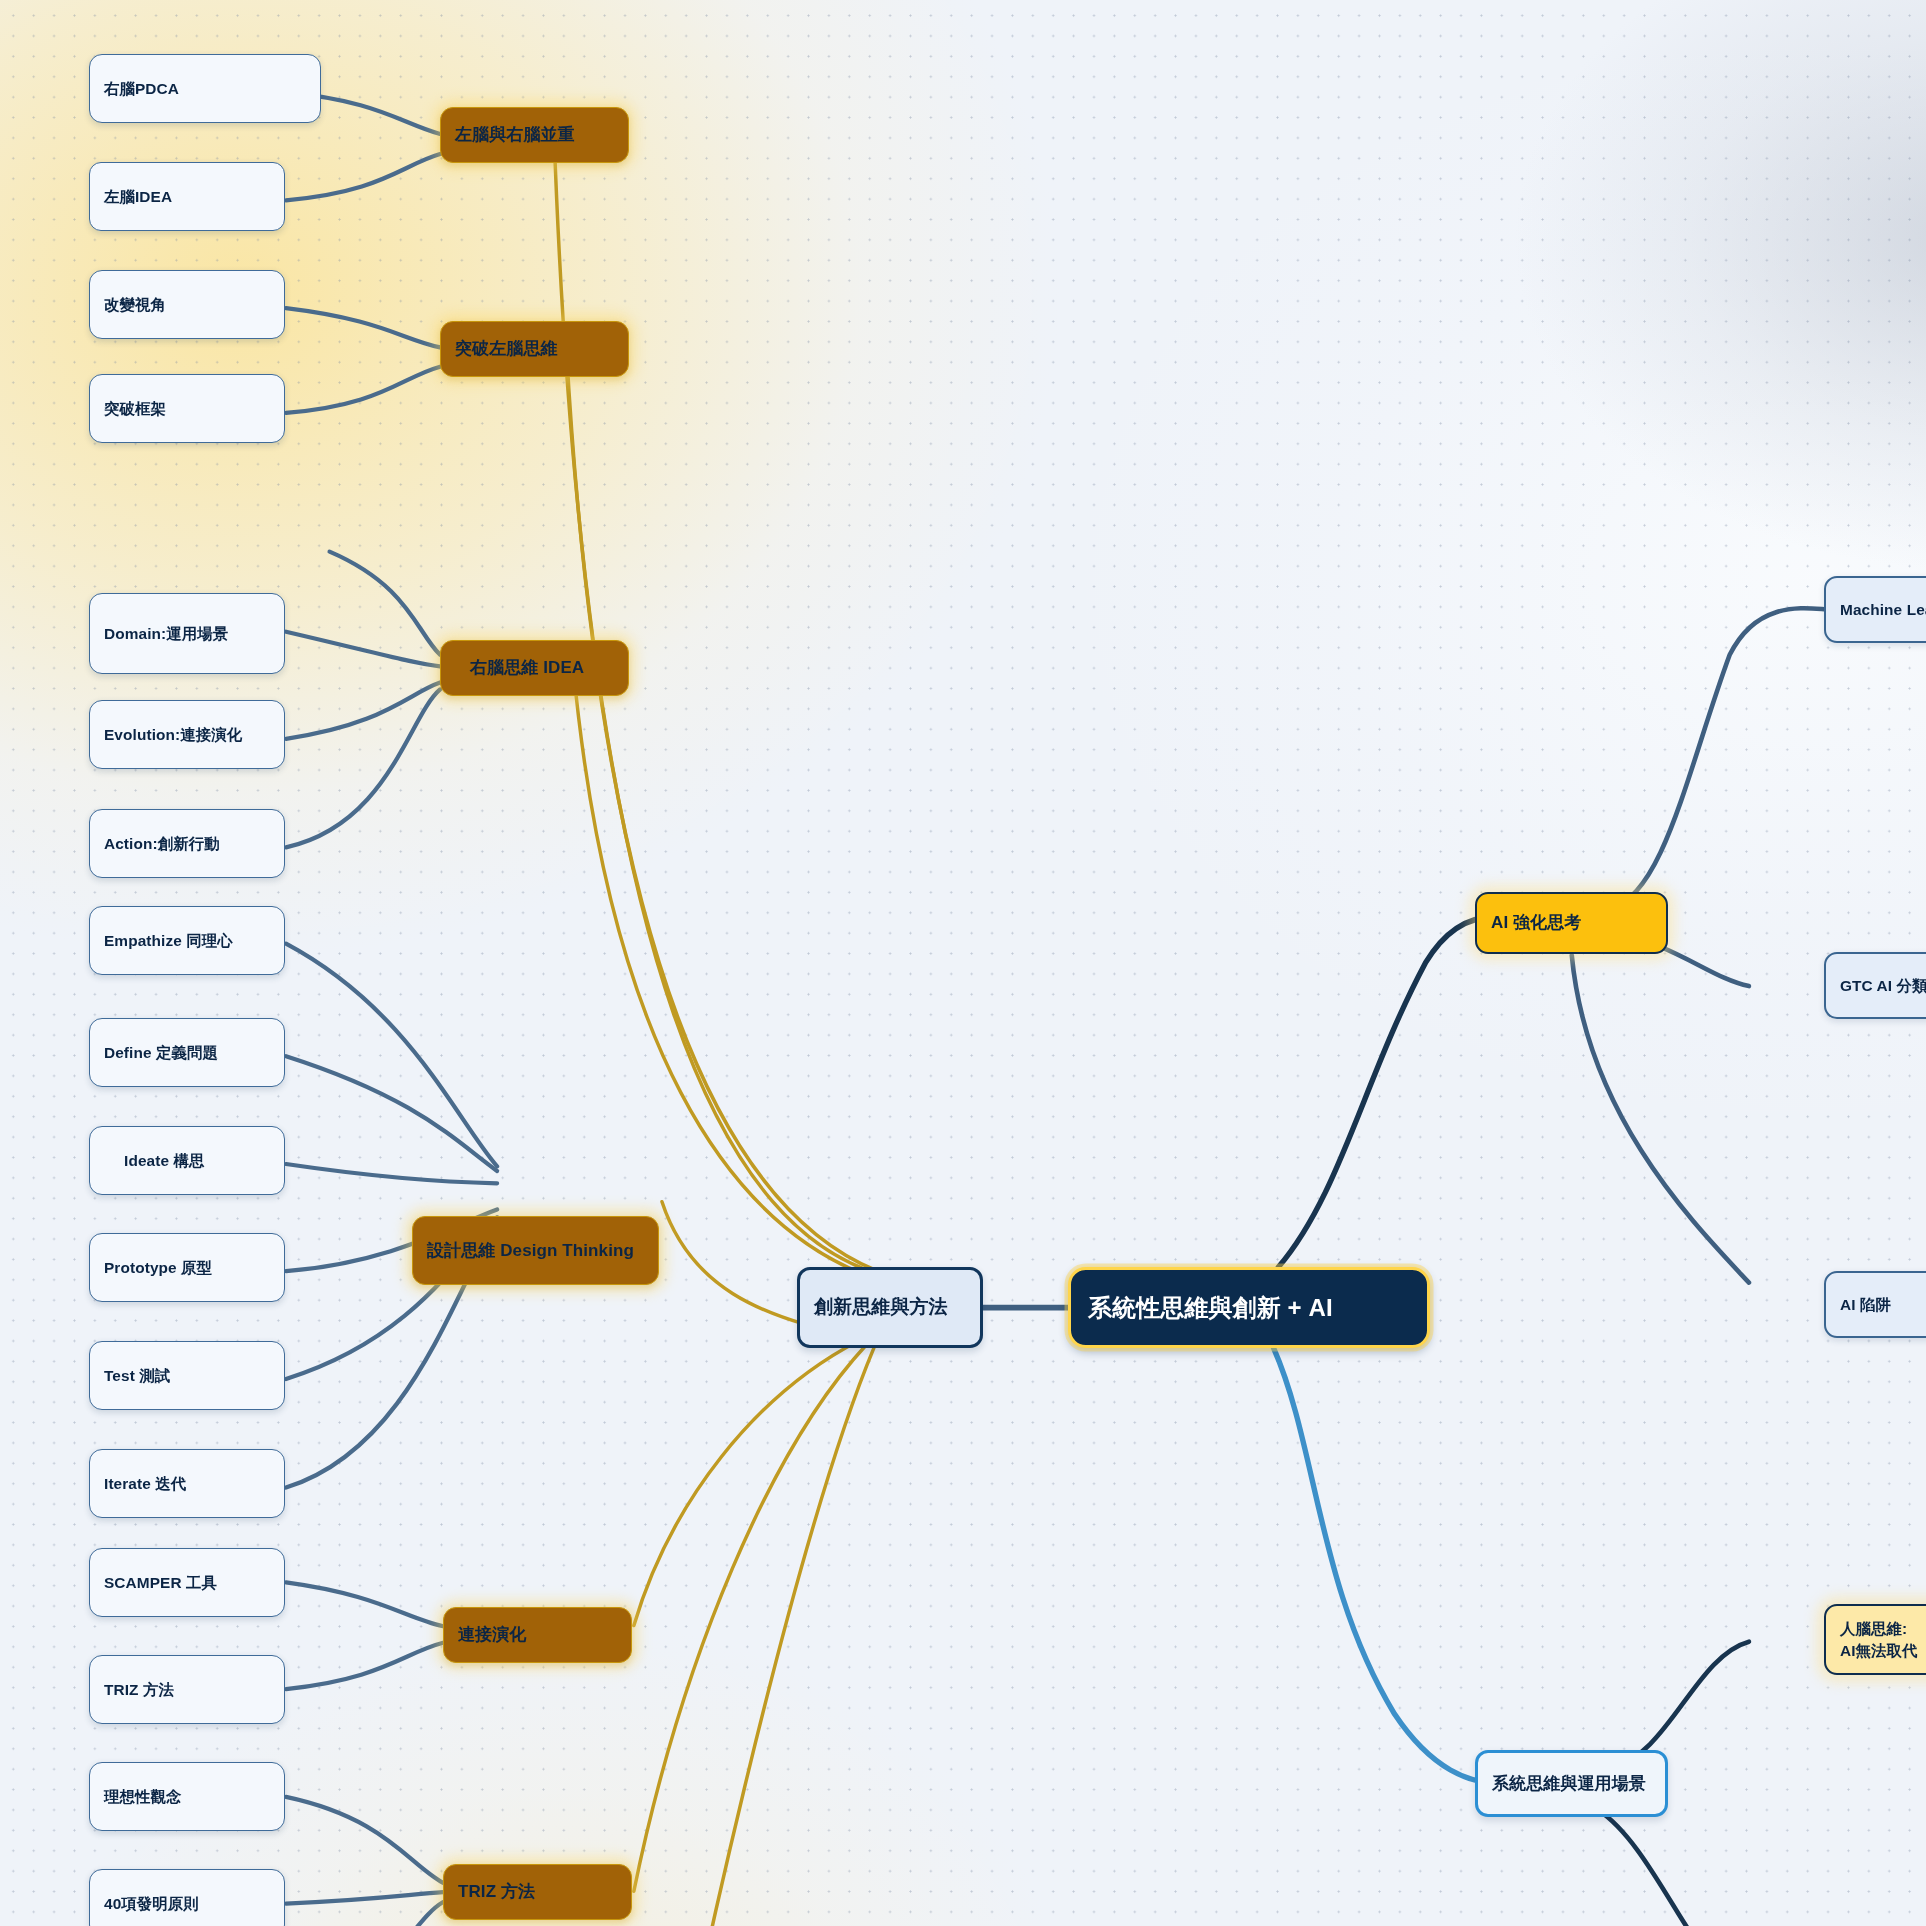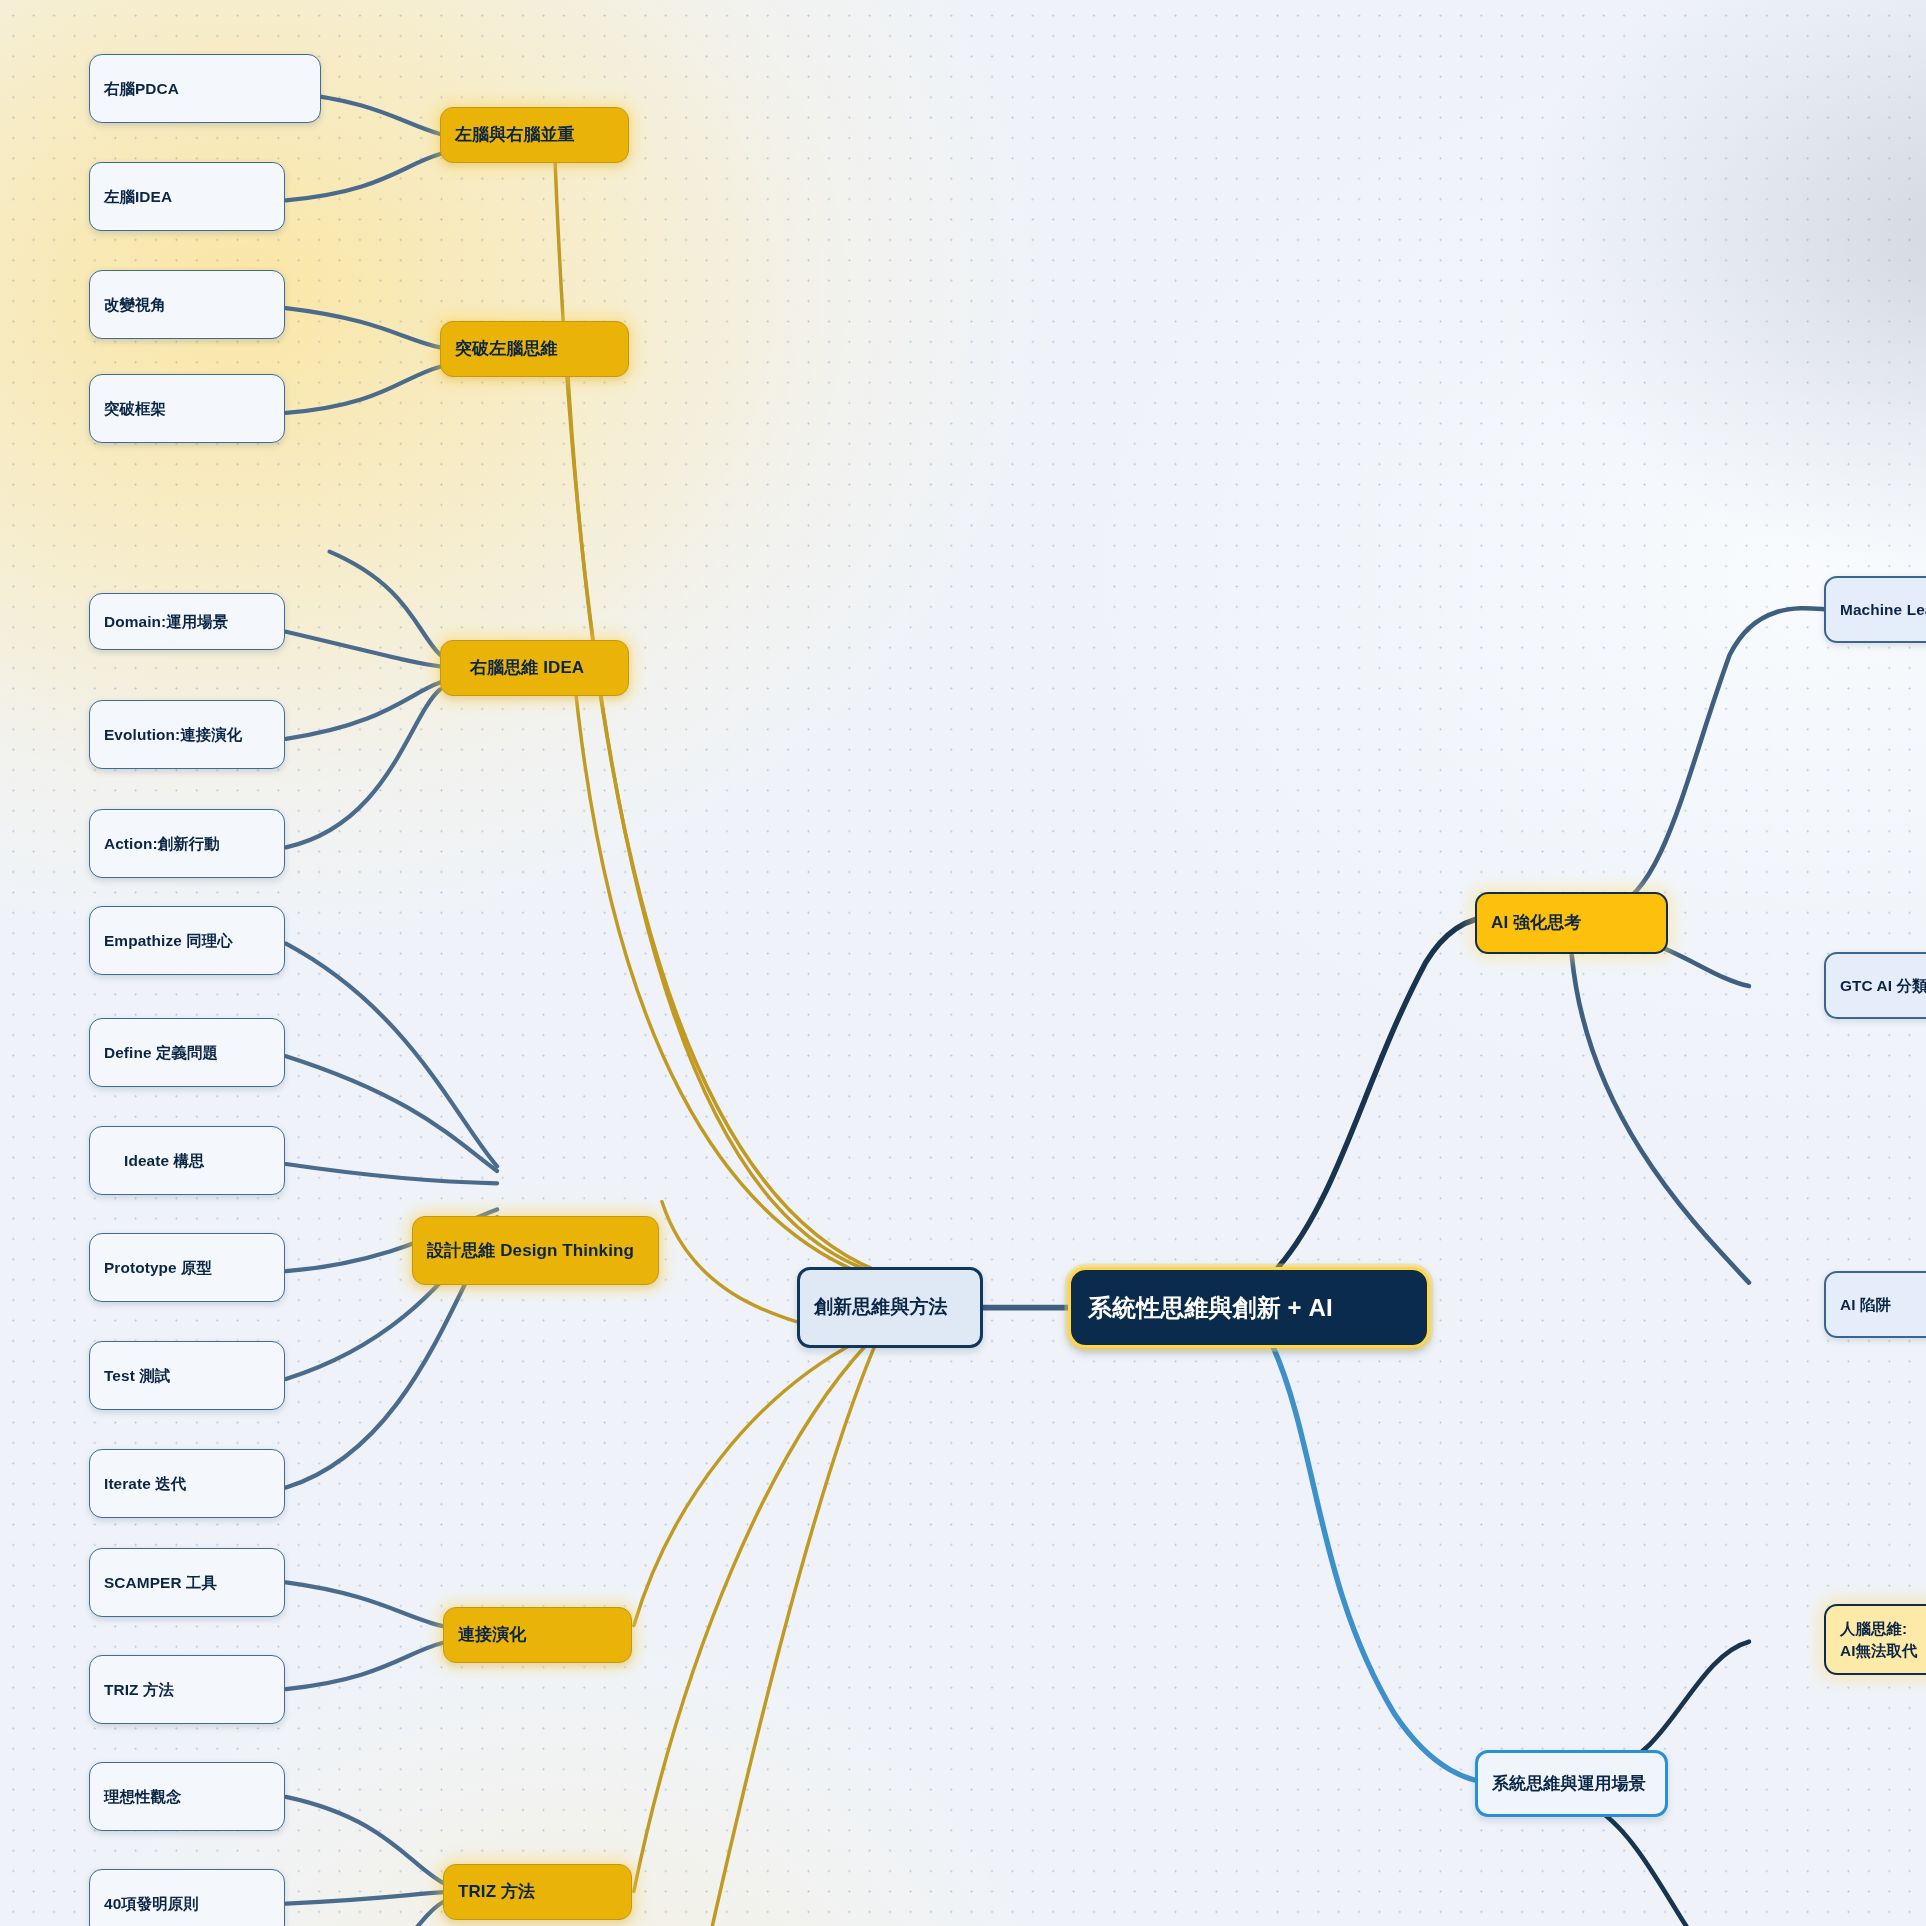--- a/index.html
+++ b/index.html
@@ -65,21 +65,21 @@
   }
   
   .n-hub-blue{
     background:#eff5fb;
     border:3.5px solid #2b8fd4;
     font-size:19px;
     box-shadow:0 3.1px 7.7px rgba(20,50,85,.14);
   }
   
   .n-amber{
-    background:#eab308;
+    background:#a16207;
     border:1.9px solid #c8960b;
     font-size:17px;
     box-shadow:0 0 13px 6.2px rgba(253,214,96,.40), 0 2.3px 6.2px rgba(150,110,10,.22);
   }
   
   .n-amber-navy{
     background:#fde9a8;
     border:2.7px solid #0e2d4e;
     font-size:17px;
     box-shadow:0 0 13px 6.2px rgba(253,224,140,.45);
@@ -228,21 +228,21 @@
   <div class="node n-leaf" style="left:89px;top:270px;width:196px;height:69px;">
     <span>改變視角</span>
   </div>
   <div class="node n-leaf" style="left:89px;top:374px;width:196px;height:69px;">
     <span>突破框架</span>
   </div>
 
   <div class="node n-amber" style="left:440px;top:640px;width:189px;height:56px;padding-left:29px;">
     <span>右腦思維 IDEA</span>
   </div>
-  <div class="node n-leaf" style="left:89px;top:593px;width:196px;height:57px;">
+  <div class="node n-leaf" style="left:89px;top:593px;width:196px;height:81px;">
     <span>Domain:運用場景</span>
   </div>
   <div class="node n-leaf" style="left:89px;top:700px;width:196px;height:69px;">
     <span>Evolution:連接演化</span>
   </div>
   <div class="node n-leaf" style="left:89px;top:809px;width:196px;height:69px;">
     <span>Action:創新行動</span>
   </div>
 
   <div class="node n-amber" style="left:412px;top:1216px;width:247px;height:69px;font-size:17px;">

